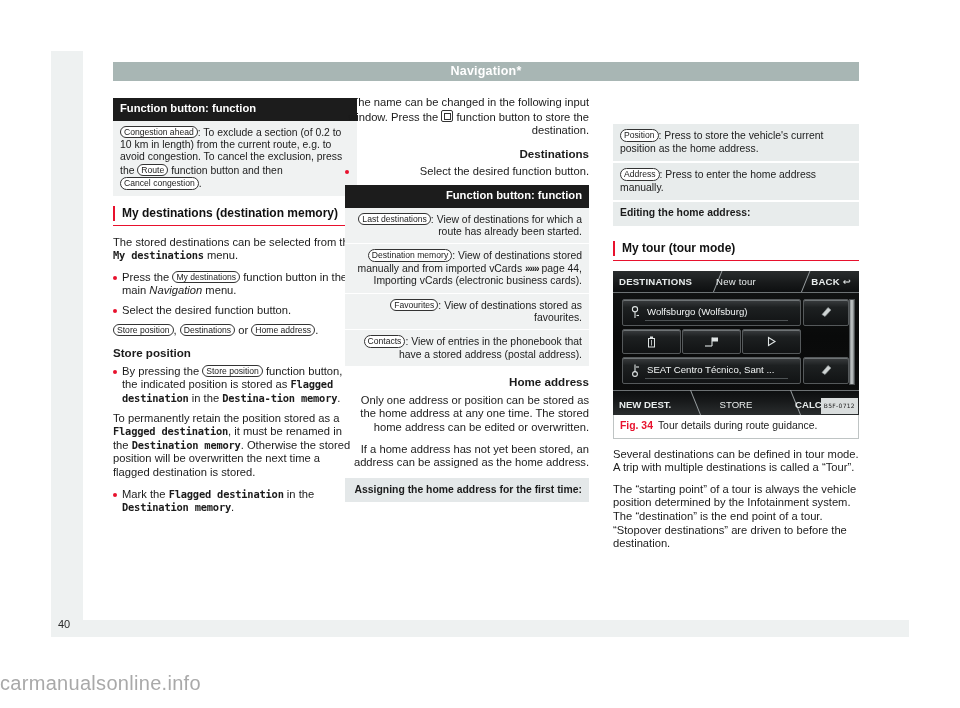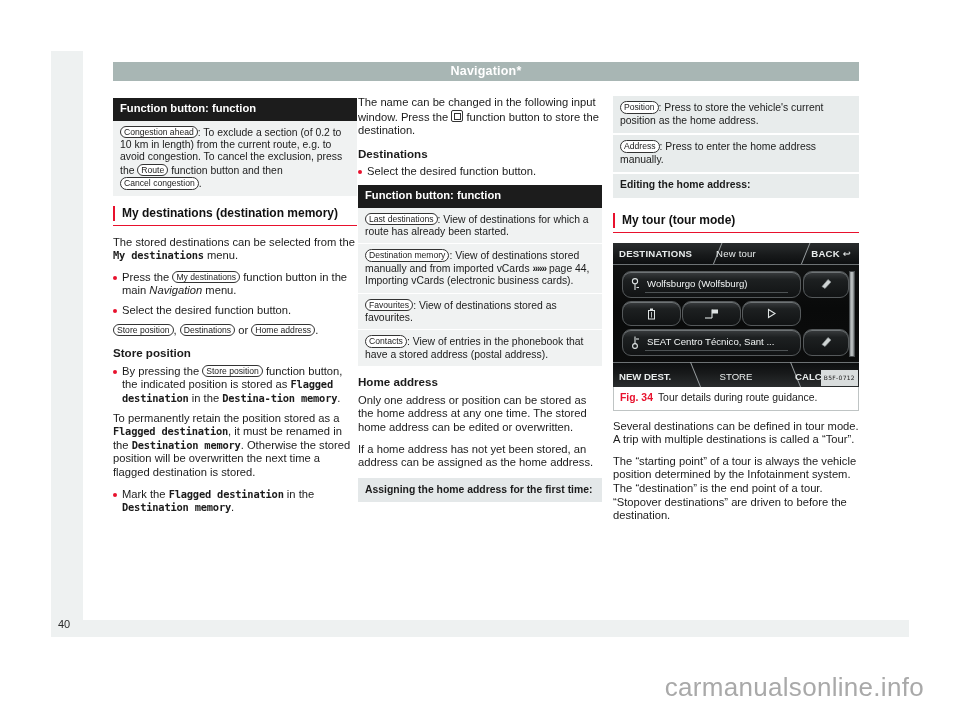--- a/index.html
+++ b/index.html
@@ -63,39 +63,39 @@
     left: 58px;
     top: 618px;
     font-size: 11px;
     color: #2b2b2b;
   }
   .watermark {
     position: absolute;
     left: 0;
     right: 36px;
     top: 672px;
-    text-align: right;
-    font-size: 26px;
+    text-align: left;
+    font-size: 20px;
     color: #a9a9a9;
     font-family: "Liberation Sans", sans-serif;
     letter-spacing: .3px;
   }
 
   
   .col {
     position: absolute;
     top: 96px;
     width: 244px;
     font-size: 11.2px;
     line-height: 13.6px;
     color: #1b1b1b;
   }
   .col1 { left: 113px; }
-  .col2 { left: 358px; }
-  .col3 { left: 613px; width: 246px; }
+  .col2 { left: 345px; text-align: right; }
+  .col3 { left: 613px; width: 246px; margin-top: 28px; }
 
   p { margin: 0 0 8px 0; }
   .tight { margin-bottom: 5px; }
 
   
   .mono {
     font-family: "DejaVu Sans Mono", monospace;
     font-weight: bold;
     font-size: 10.4px;
     letter-spacing: -0.2px;
@@ -252,21 +252,21 @@
   }
   .slash1 { left: 84px; }
   .slash2 { left: 172px; }
 
   .nav-body { position: absolute; left: 0; right: 0; top: 22px; bottom: 24px; }
 
   .nav-btn {
     position: absolute;
     background: linear-gradient(180deg,#3a3d3f 0%,#1d2021 30%,#111314 100%);
     border: 1px solid #55595b;
-    border-radius: 9px;
+    border-radius: 2px;
     box-shadow: inset 0 1px 0 #6e7375;
   }
   .nav-btn .lbl {
     position: absolute;
     left: 24px; top: 5px;
     color: #f2f5f5;
     font-size: 9.6px;
     white-space: nowrap;
   }
   .nav-underline {

